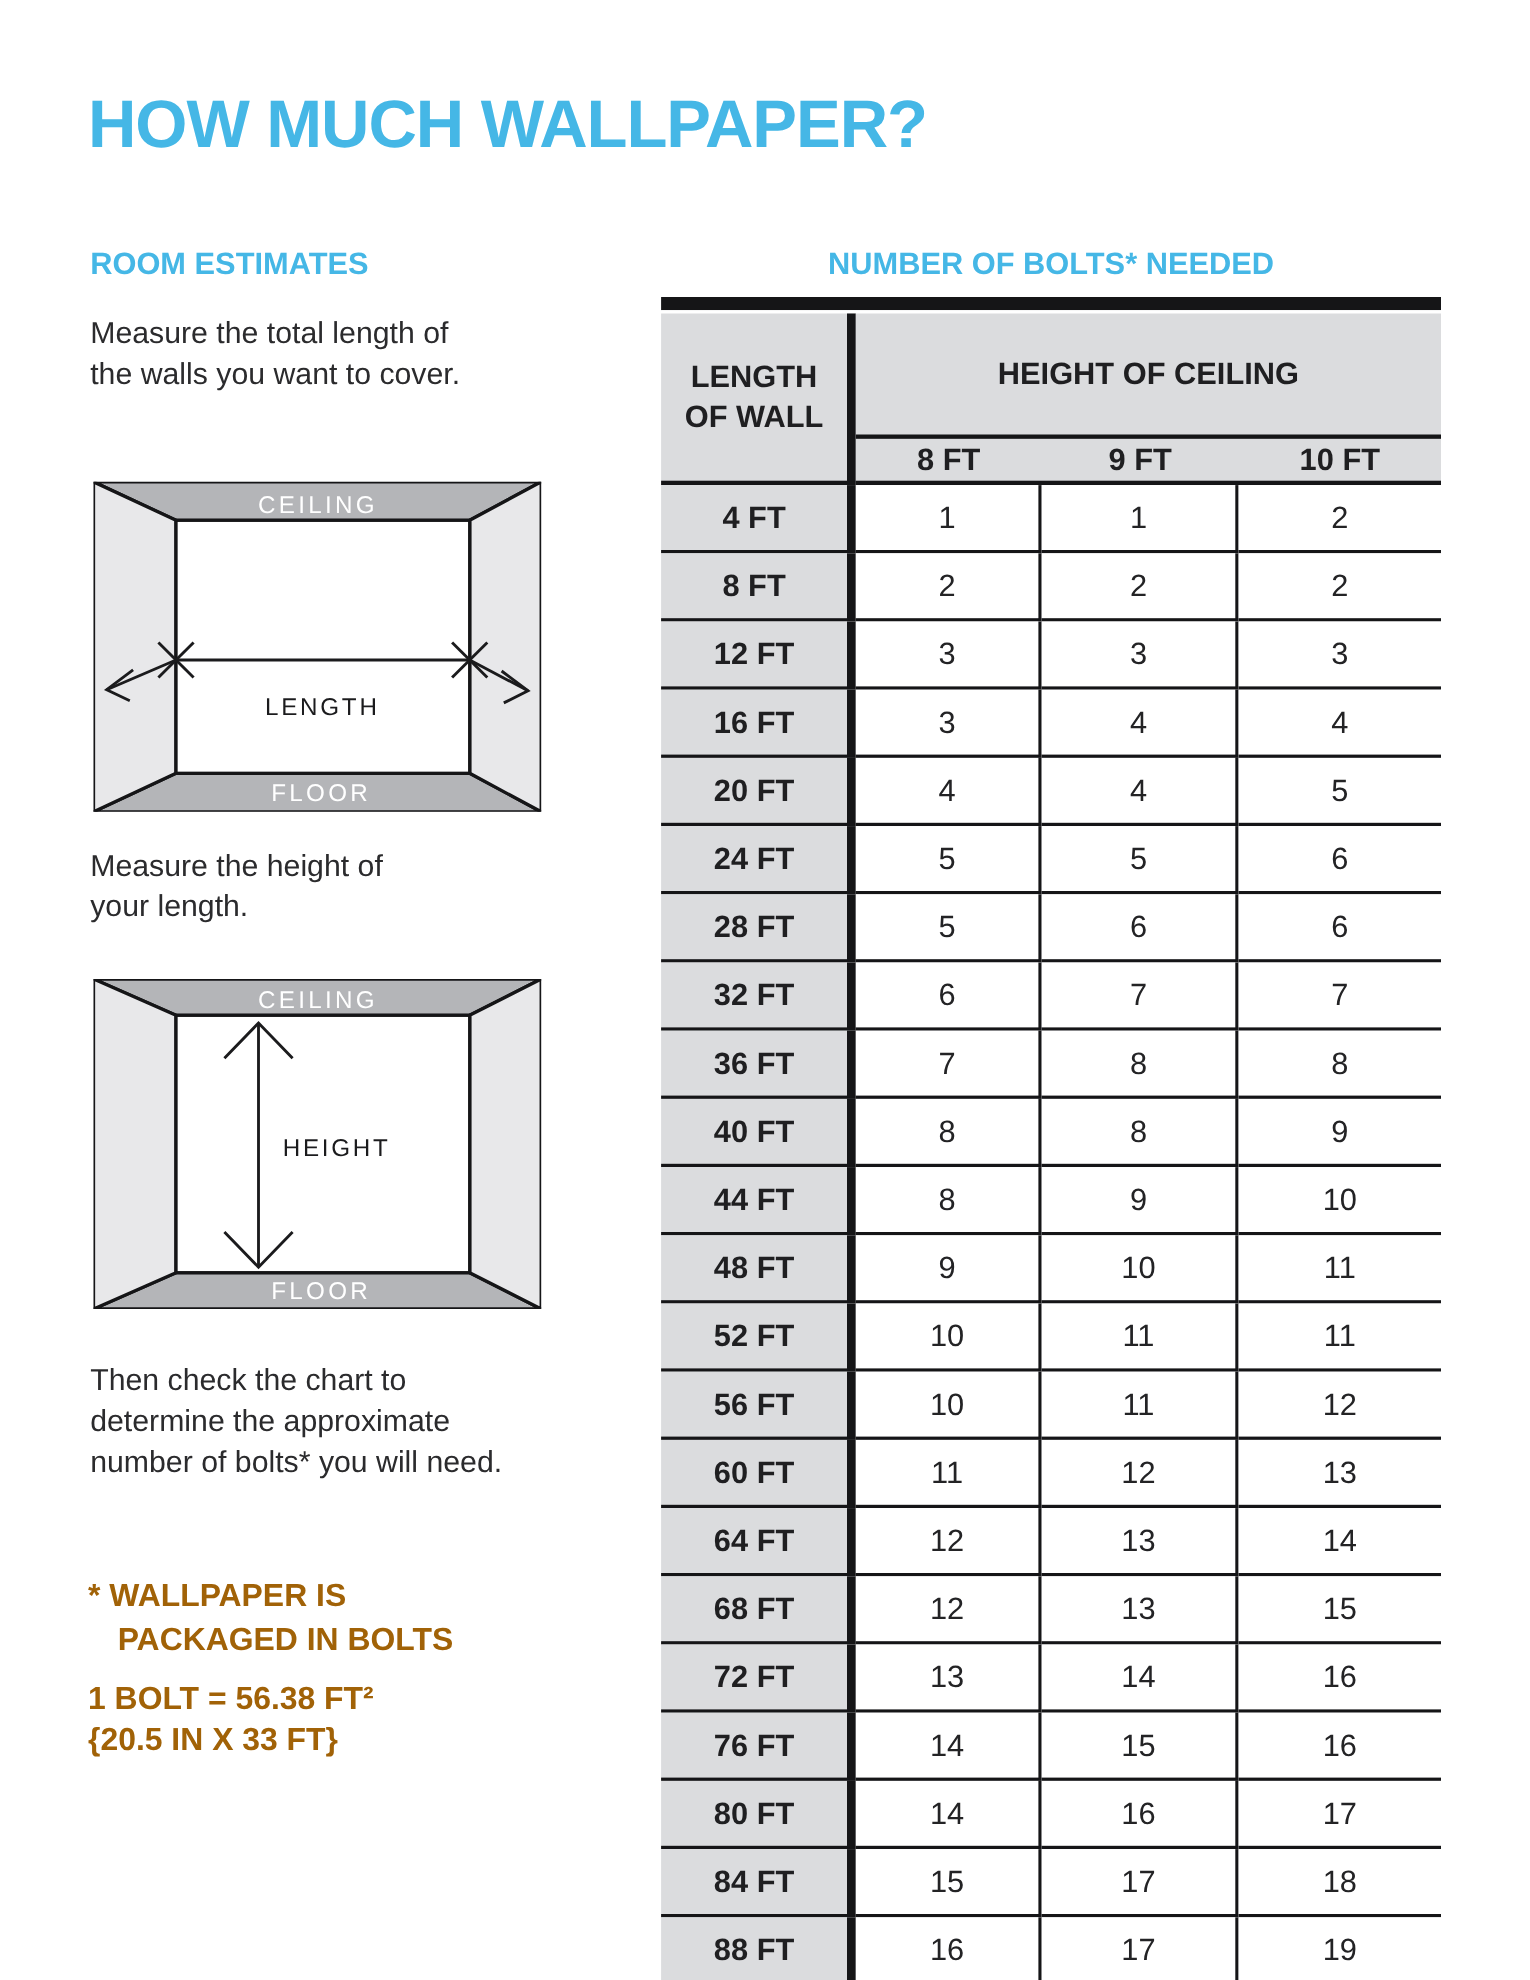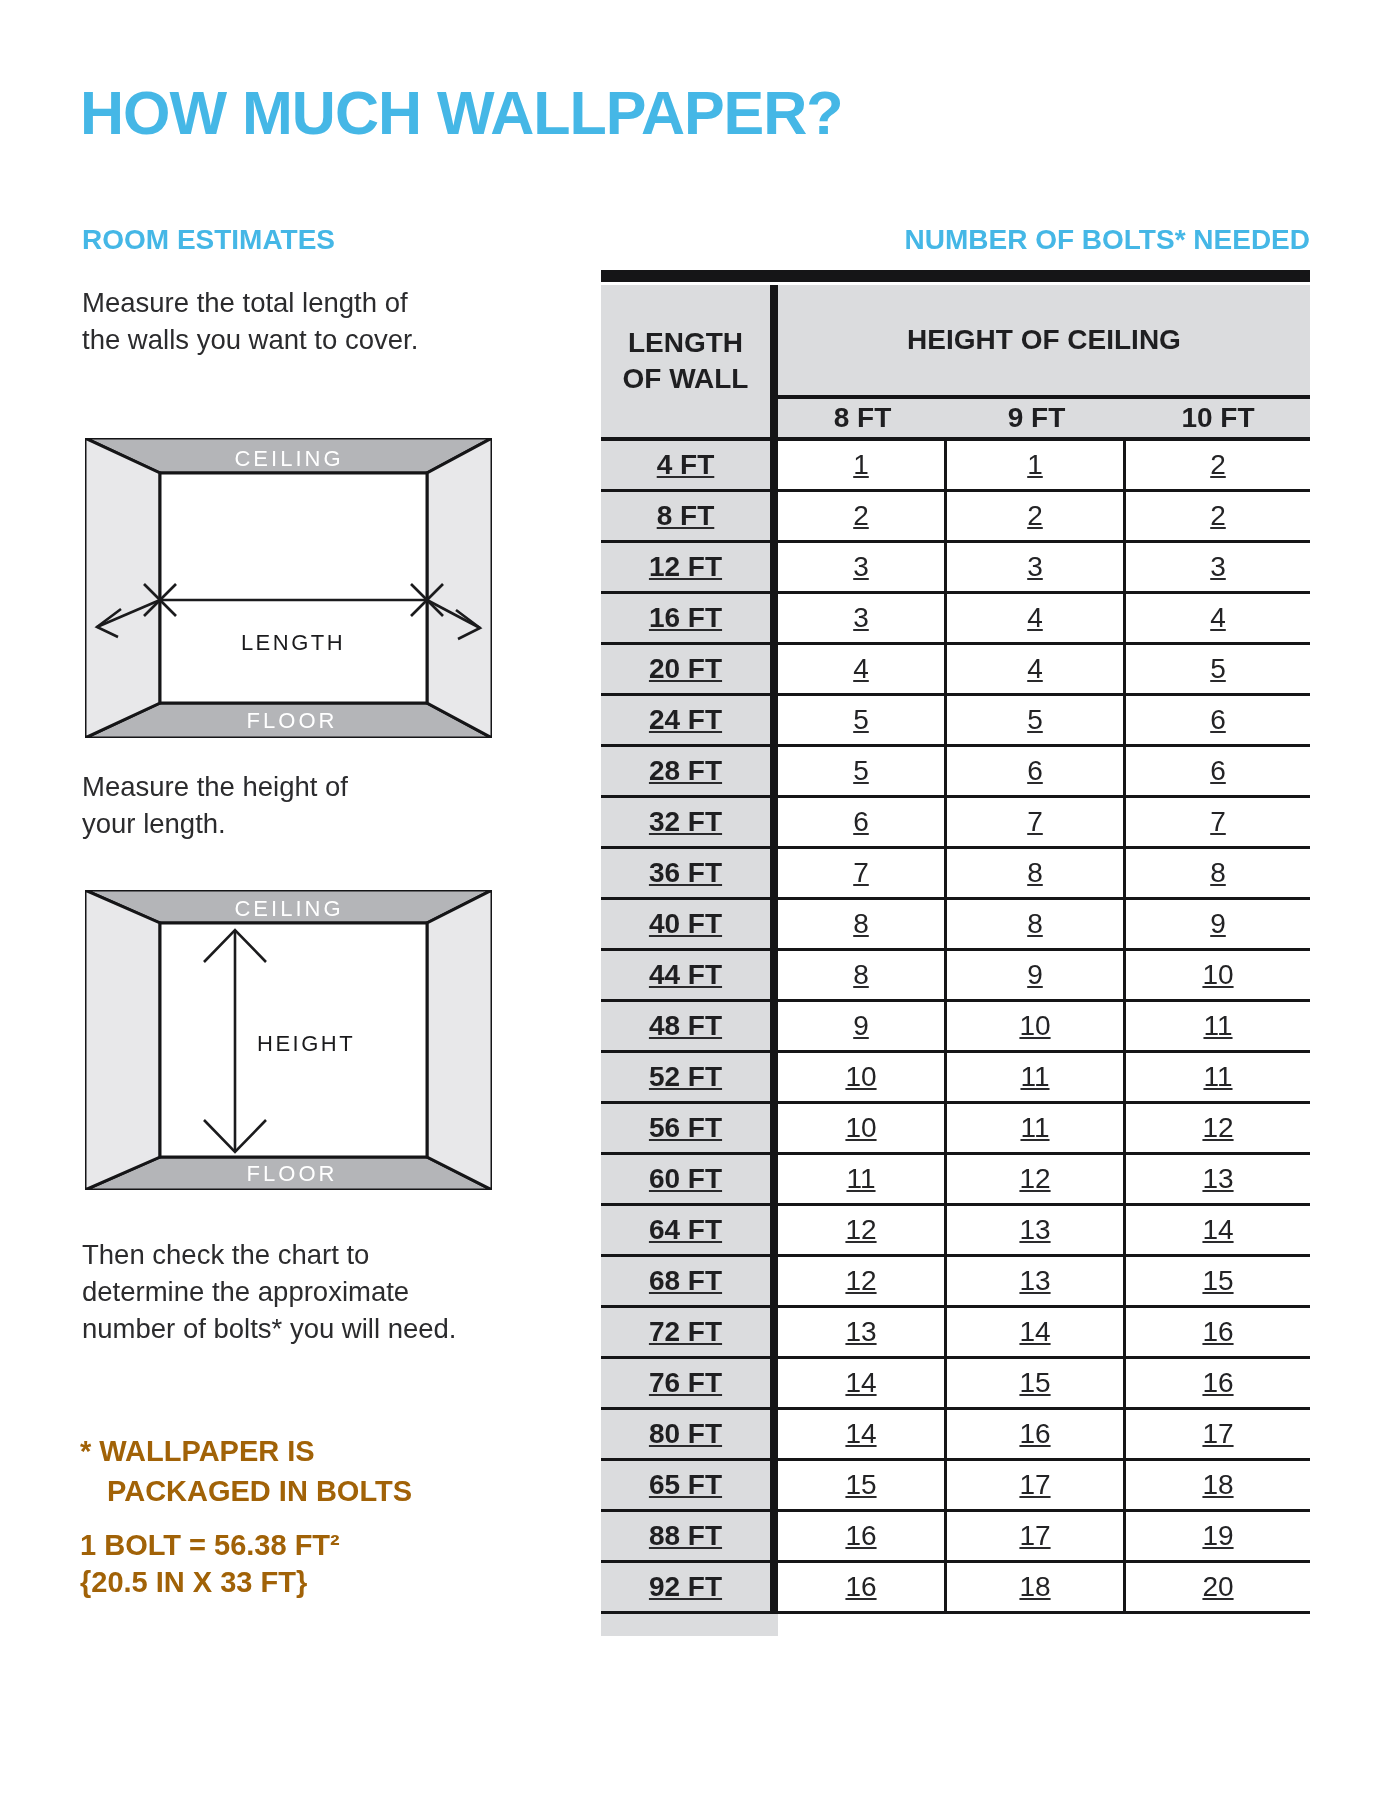--- a/index.html
+++ b/index.html
@@ -5,21 +5,21 @@
   html,body{margin:0;padding:0;background:#ffffff;}
   #canvas{
     position:relative;width:1391px;height:1800px;background:#fff;overflow:hidden;
     font-family:"Liberation Sans","DejaVu Sans",sans-serif;color:#2a2a2c;
   }
   .abs{position:absolute;}
   
   #page-title{left:80px;top:78px;font-size:61px;font-weight:bold;letter-spacing:-1px;color:var(--accent);white-space:nowrap;}
   .section-head{top:224px;font-size:28px;font-weight:bold;color:var(--accent);white-space:nowrap;}
   #room-estimates-head{left:82px;}
-  #bolts-head{left:601px;width:709px;text-align:right;}
+  #bolts-head{left:601px;width:709px;text-align:center;}
   
   .copy{left:82px;font-size:27.5px;line-height:37px;color:#2b2b2d;}
   #step1{top:284px;}
   #step2{top:768px;}
   #step3{top:1236px;}
   .footnote{left:80px;font-size:29px;font-weight:bold;color:#a16207;line-height:40px;}
   #footnote-block{top:1431px;}
   #footnote-block .indent{padding-left:27px;}
   #bolt-info{top:1527px;line-height:37px;}
   
@@ -42,21 +42,21 @@
   }
   .hdr-right{flex:1;display:flex;flex-direction:column;}
   .group-hdr{
     box-sizing:border-box;height:135px;background:var(--cellgray);border-bottom:4px solid #151517;
     display:flex;align-items:center;justify-content:center;
     font-size:28px;font-weight:bold;color:#1f1f21;
   }
   .sub-hdr{box-sizing:border-box;display:flex;height:49px;background:var(--cellgray);border-bottom:4px solid #151517;}
   .sub-hdr .sh{box-sizing:border-box;display:flex;align-items:center;justify-content:center;font-size:28px;font-weight:bold;color:#1f1f21;}
   .sh.c1{width:169px;} .sh.c2{width:179px;} .sh.c3{width:184px;}
-  .trow{display:flex;height:51px;text-decoration:underline;}
+  .trow{display:flex;height:62px;}
   .cell{box-sizing:border-box;display:flex;align-items:center;justify-content:center;border-bottom:3px solid #151517;font-size:28px;}
   .cell.lbl{width:177px;background:var(--cellgray);border-right:8px solid #151517;font-weight:bold;color:#1f1f21;}
   .cell.val{background:#fff;color:#232325;}
   .cell.v1{width:169px;border-right:3px solid #151517;}
   .cell.v2{width:179px;border-right:3px solid #151517;}
   .cell.v3{width:184px;}
   #bolt-table .bottom-strip{width:177px;height:22px;background:var(--cellgray);}
 </style>
 </head>
 <body>
@@ -266,21 +266,21 @@
           <div class="cell val v2">15</div>
           <div class="cell val v3">16</div>
         </div>
         <div class="trow">
           <div class="cell lbl">80 FT</div>
           <div class="cell val v1">14</div>
           <div class="cell val v2">16</div>
           <div class="cell val v3">17</div>
         </div>
         <div class="trow">
-          <div class="cell lbl">65 FT</div>
+          <div class="cell lbl">84 FT</div>
           <div class="cell val v1">15</div>
           <div class="cell val v2">17</div>
           <div class="cell val v3">18</div>
         </div>
         <div class="trow">
           <div class="cell lbl">88 FT</div>
           <div class="cell val v1">16</div>
           <div class="cell val v2">17</div>
           <div class="cell val v3">19</div>
         </div>

